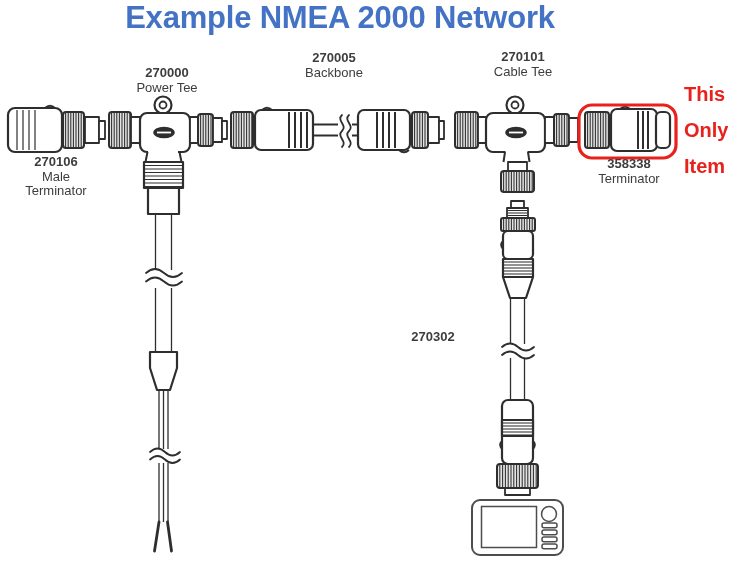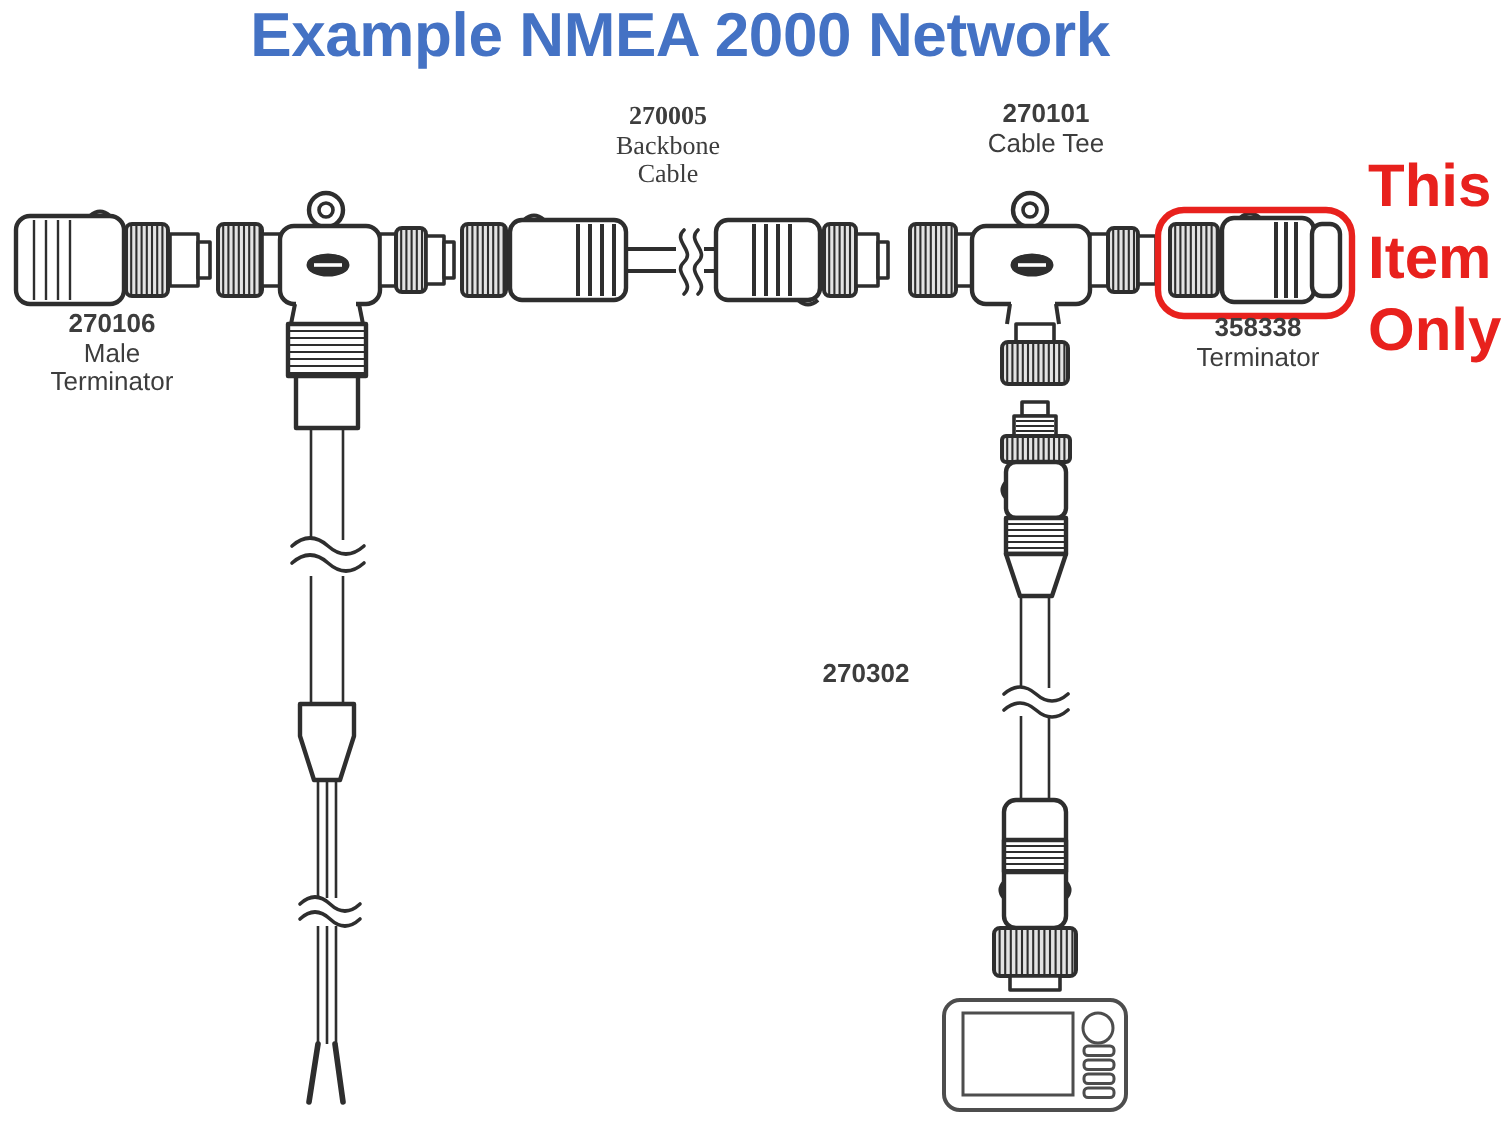--- a/index.html
+++ b/index.html
@@ -22,21 +22,21 @@
   .hl{fill:none;stroke:var(--c-highlight_red,#e8211d);stroke-width:3.2;}
   g[data-ribs] line{stroke:var(--c-line_dark,#2e2e2e);stroke-width:1.05;}
   .title{position:absolute;left:20px;top:0px;width:640px;text-align:center;
          font-size:31px;font-weight:700;letter-spacing:-0.2px;
          color:var(--c-title_blue,#4472c4);}
   .plabel{position:absolute;text-align:center;color:var(--c-label_gray,#3d3d3d);
           font-size:13px;line-height:14.5px;}
   .plabel b{display:block;font-weight:700;}
   .plabel span{display:block;}
   .callout{position:absolute;left:684px;top:76px;width:66px;
-           font-size:30px;font-weight:700;line-height:36px;
+           font-size:20px;font-weight:700;line-height:36px;
            color:var(--c-highlight_red,#e8211d);}
   .callout span{display:block;}
 </style>
 </head>
 <body>
 
 <div id="canvas">
 
   <svg id="art" width="751" height="568" viewBox="0 0 751 568">
 
@@ -321,25 +321,28 @@
         <rect class="devthin" x="542" y="537" width="15" height="4.8" rx="2"></rect>
         <rect class="devthin" x="542" y="544" width="15" height="4.8" rx="2"></rect>
       </g>
     </g>
 
     <rect class="hl" x="579" y="105" width="97" height="53" rx="13"></rect>
   </svg>
 
   <div class="title">Example NMEA 2000 Network</div>
 
-
-  <div class="plabel" style="left:274px;top:51px;width:120px;font-family:Liberation Serif, serif;">
+  <div class="plabel" style="left:107px;top:66px;width:120px;">
+    <b>270000</b>
+    <span>Power Tee</span>
+  </div>
+
+  <div class="plabel" style="left:274px;top:51px;width:120px;">
     <b>270005</b>
     <span>Backbone</span>
-    <span>Cable</span>
   </div>
 
   <div class="plabel" style="left:463px;top:50px;width:120px;">
     <b>270101</b>
     <span>Cable Tee</span>
   </div>
 
   <div class="plabel" style="left:0px;top:155px;width:112px;">
     <b>270106</b>
     <span>Male</span>
@@ -350,17 +353,17 @@
     <b>358338</b>
     <span>Terminator</span>
   </div>
 
   <div class="plabel" style="left:373px;top:330px;width:120px;">
     <b>270302</b>
   </div>
 
   <div class="callout">
     <span>This</span>
+    <span>Only</span>
     <span>Item</span>
-    <span>Only</span>
   </div>
 
 </div>
 
 </body></html>

